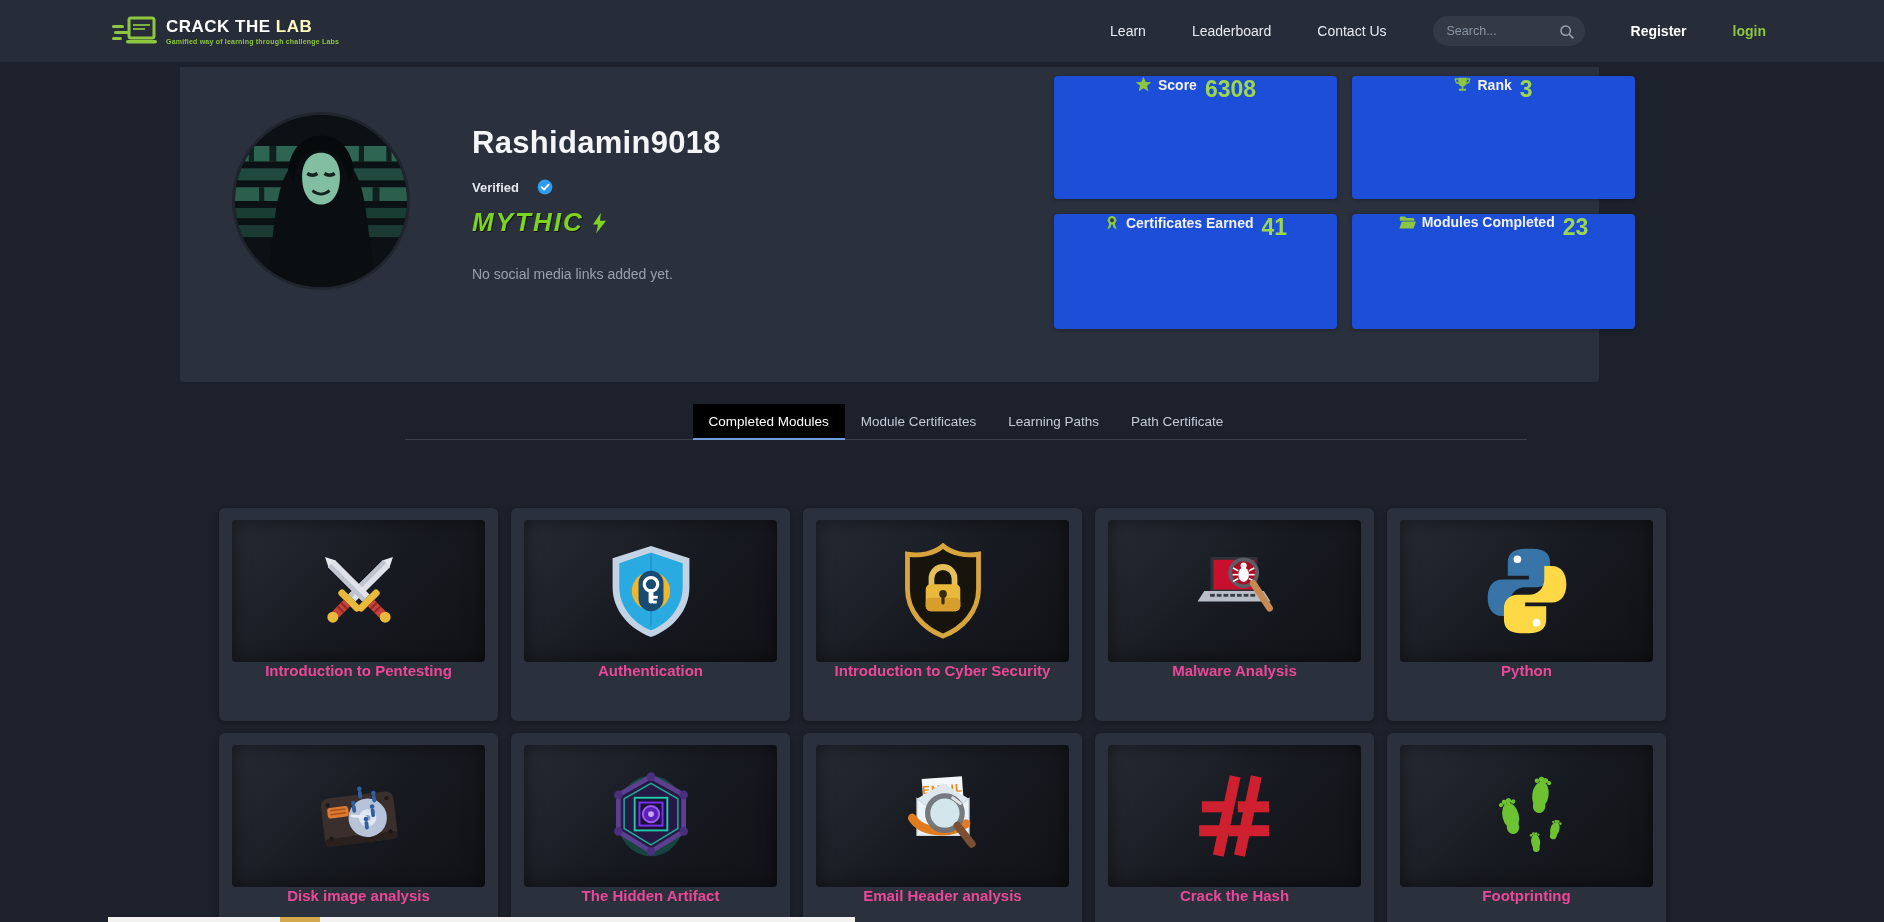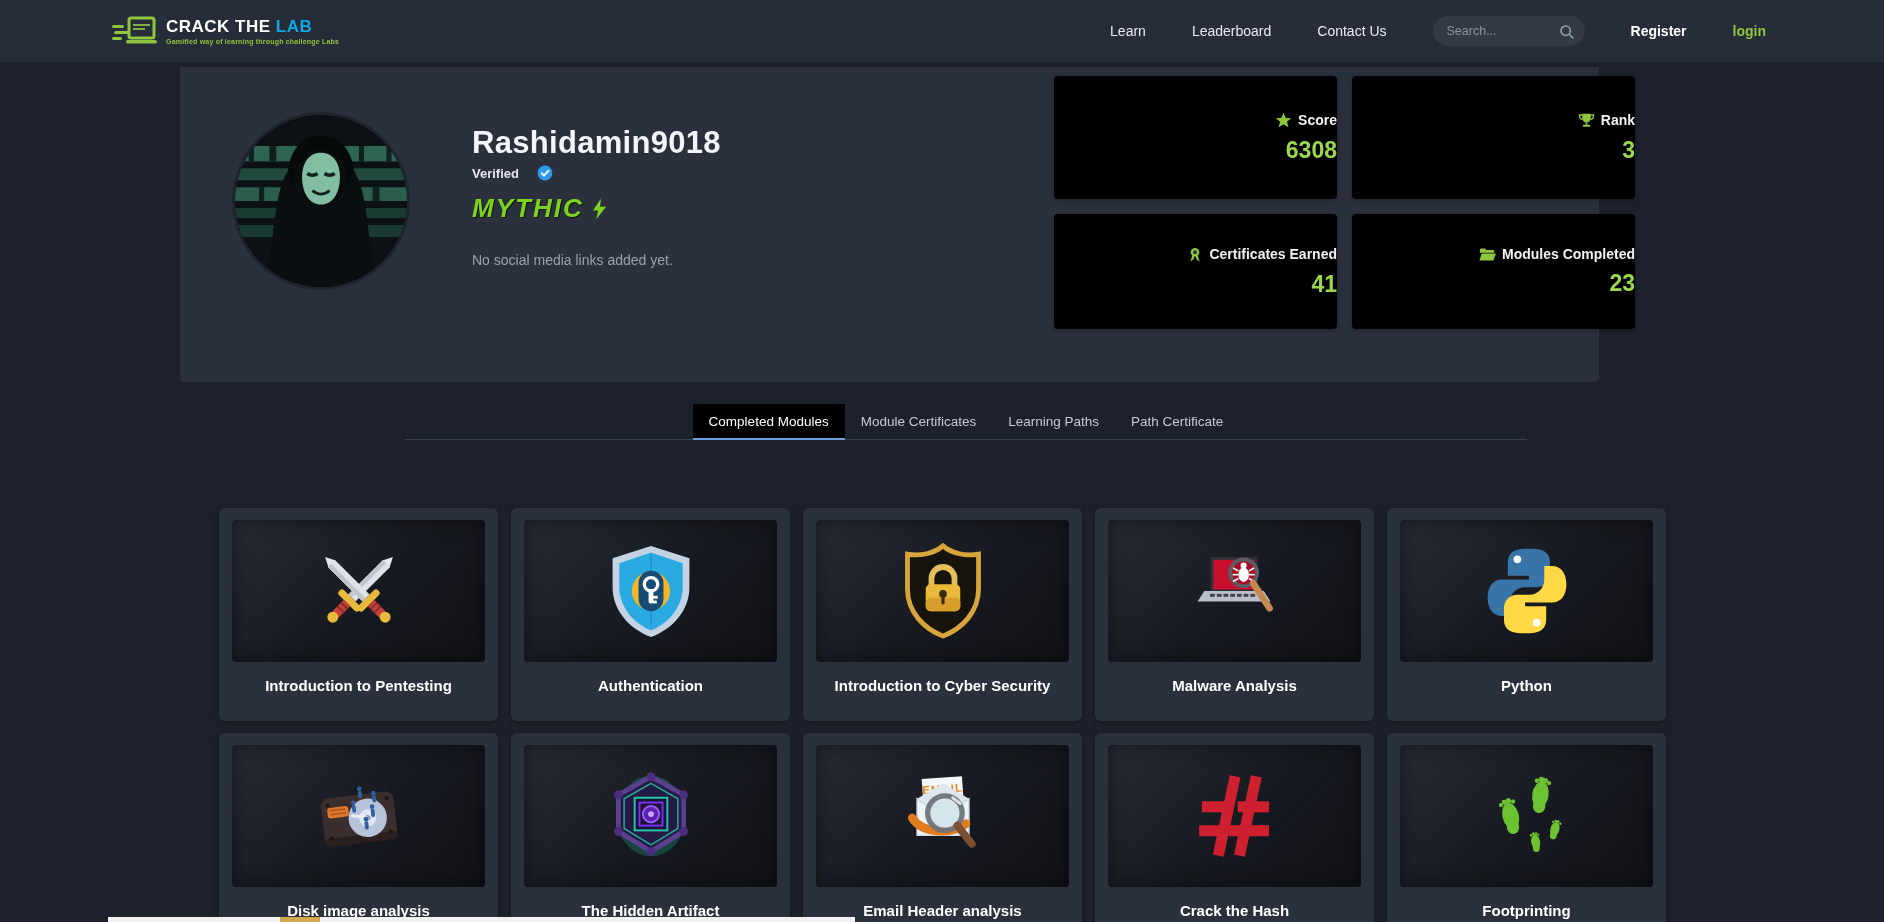--- a/index.html
+++ b/index.html
@@ -12,21 +12,21 @@
   }
   
   .navbar {
     position:absolute; top:0; left:0; width:1884px; height:62px;
     background:#262c38; display:flex; align-items:center;
     padding:0 118px 0 112px; z-index:10;
   }
   .logo { display:flex; align-items:center; gap:8px; cursor:pointer; }
   .logo-text-wrap { display:flex; flex-direction:column; line-height:1; }
   .logo-title { font-size:17px; font-weight:800; letter-spacing:.5px; color:#fff; white-space:nowrap; }
-  .logo-title .lab { color:#0ea5e9; }
+  .logo-title .lab { color:#fef9c3; }
   .logo-tagline { font-size:7px; color:#8dc63f; font-weight:700; margin-top:3px; letter-spacing:.2px; }
   .nav-right { margin-left:auto; display:flex; align-items:center; gap:46px; }
   .nav-link { font-size:14px; color:#e8ebf0; font-weight:500; cursor:pointer; }
   .search-pill {
     width:152px; height:30px; background:#333a46; border-radius:15px;
     display:flex; align-items:center; padding:0 10px 0 14px;gap:36px;
   }
   .search-pill input {
     background:transparent; border:none; outline:none; width:100%;
     font-size:12.5px; color:#cdd3dd; font-family:"Liberation Sans", sans-serif;
@@ -40,38 +40,38 @@
     position:absolute; left:180px; top:67px; width:1419px; height:315px;
     background:#2a303c; border-radius:0 0 4px 4px;
   }
   .avatar {
     position:absolute; left:55px; top:48px; width:172px; height:172px;
     border-radius:50%; overflow:hidden; background:#0c1316;
     box-shadow:0 0 0 3px rgba(0,0,0,.25);
   }
   .profile-info { position:absolute; left:292px; top:58px; }
   .username { font-size:31px; font-weight:700; color:#f3f5f8; letter-spacing:.3px; }
-  .verified-row { display:flex; align-items:center; gap:18px; margin-top:4px; }
+  .verified-row { display:flex; align-items:center; gap:18px; margin-top:18px; }
   .verified-label { font-size:13px; font-weight:700; color:#e3e7ed; }
   .tier-row { display:flex; align-items:center; gap:8px; margin-top:12px; }
   .tier-text {
     font-size:26px; font-weight:900; font-style:italic; letter-spacing:2px;
     color:#7ed321; text-shadow:1px 1px 0 #10140a;
   }
   .social-note { margin-top:28px; font-size:14px; color:#99a1b0; }
 
   
   .stats-grid {
     position:absolute; left:1054px; top:76px; width:581px;
     display:grid; grid-template-columns:283px 283px; grid-template-rows:123px 115px;
     gap:15px;
   }
   .stat-card {
-    background:#000000; border-radius:4px; box-shadow:0 1px 4px rgba(0,0,0,.25);
-    display:flex; flex-direction:column; align-items:flex-end; justify-content:center; gap:8px;
+    background:#1d4ed8; border-radius:4px; box-shadow:0 1px 4px rgba(0,0,0,.25);
+    display:flex; flex-direction:row; align-items:flex-start; justify-content:center; gap:8px;
   }
   .stat-head { display:flex; align-items:center; gap:6px; }
   .stat-label { font-size:14px; font-weight:700; color:#f0f2f6; }
   .stat-value { font-size:23px; font-weight:800; color:#9cd84e; }
 
   
   .tabs-wrap {
     position:absolute; left:405px; top:404px; width:1122px;
     border-bottom:1px solid #3a414e;
     display:flex; justify-content:center;
@@ -93,21 +93,21 @@
     height:213px; background:#2a313d; border-radius:6px; cursor:pointer;
     box-shadow:0 2px 6px rgba(0,0,0,.3); padding:12px 13px 0;
   }
   .module-tile {
     height:142px; border-radius:4px;
     background:linear-gradient(135deg,#262b34 0%,#16191f 55%,#101217 100%);
     display:flex; align-items:center; justify-content:center;
     box-shadow:inset 0 0 18px rgba(0,0,0,.5);
   }
   .module-label {
-    margin-top:15px; text-align:center; font-size:15px; font-weight:700; color:#ffffff;
+    text-align:center; font-size:15px; font-weight:700; color:#ec4899;
   }
 
   
   .bottom-strip {
     position:absolute; left:108px; bottom:0; width:747px; height:5px;
     background:#f2f2f0;
   }
   .bottom-strip .gold { position:absolute; left:172px; top:0; width:40px; height:5px; background:#d4a94e; }
 
   svg { display:block; }

